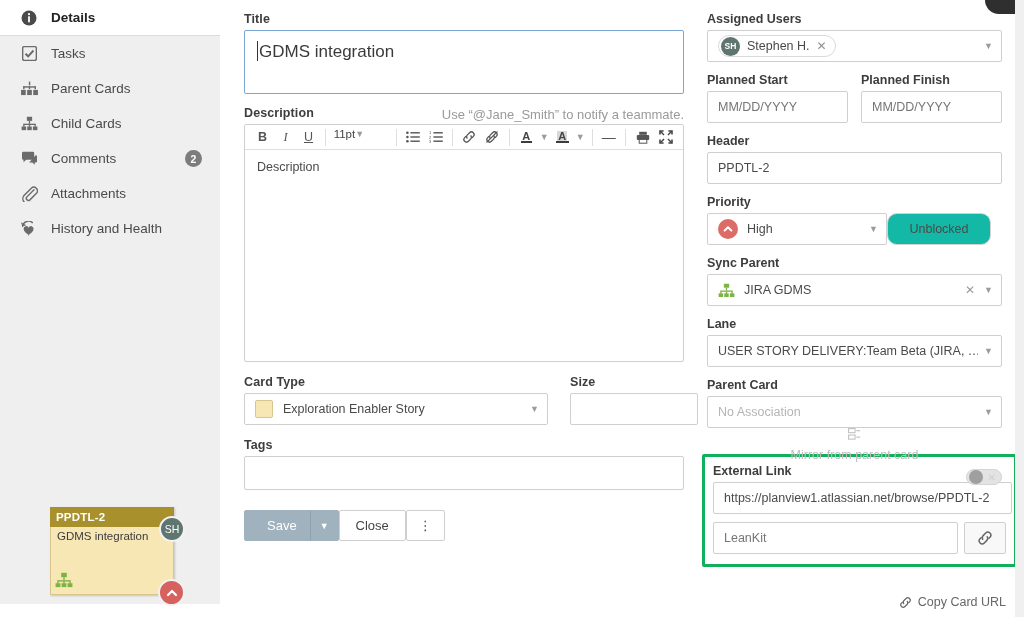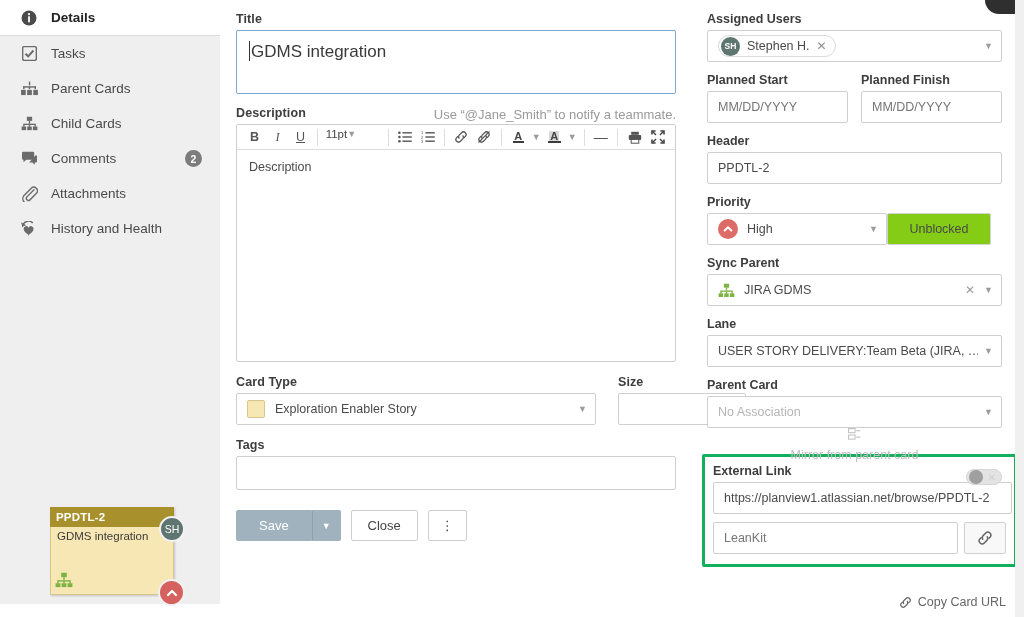--- a/index.html
+++ b/index.html
@@ -56,21 +56,21 @@
     border:2px solid #f2f2f2;
   }
   .mini-prio {
     position:absolute; right:-12px; bottom:-12px; width:27px; height:27px;
     border-radius:50%; background:#d6625f; border:2px solid #f2f2f2;
     display:flex; align-items:center; justify-content:center;
   }
   .mini-sync { position:absolute; left:4px; bottom:2px; }
 
   
-  .main-col { position:absolute; left:236px; top:0; width:440px; }
+  .main-col { position:absolute; left:244px; top:0; width:440px; }
   .fld-label {
     font-size:12.5px; font-weight:bold; color:#3d3d3d; margin-bottom:4px;
     display:block; letter-spacing:.1px;
   }
   .title-box {
     width:440px; height:64px; border:1px solid #7aa7d4; background:#fff;
     border-radius:2px; padding:10px 12px; font-size:17px; color:#3a3a3a;
     position:relative;
   }
   .caret {
@@ -110,21 +110,21 @@
   .plain-box {
     height:32px; border:1px solid #cfcfcf; background:#fff; border-radius:2px;
   }
   .tags-box { height:34px; border:1px solid #cfcfcf; background:#fff; border-radius:2px; }
   .swatch {
     width:18px; height:18px; background:#f7e7b4; border:1px solid #d9c68f;
     border-radius:2px; margin-right:10px; flex:0 0 18px;
   }
 
   
-  .btn-row { display:flex; align-items:center; gap:10px; }
+  .btn-row { display:flex; align-items:center; }
   .btn {
     height:31px; border:1px solid #cfcfcf; background:#fff; border-radius:2px;
     font-size:13px; color:#444; display:flex; align-items:center;
     justify-content:center; cursor:pointer; padding:0 16px;
   }
   .btn-save {
     background:#9fb2bd; border-color:#9fb2bd; color:#ffffff; padding:0 22px;
     border-top-right-radius:0; border-bottom-right-radius:0;
   }
   .btn-save-split {
@@ -157,22 +157,22 @@
   }
   .chip-x { color:#8e8e8e; font-size:12px; cursor:pointer; }
   .caretdn { color:#9b9b9b; font-size:9px; }
   .half { width:141px; }
   .prio-ico {
     width:20px; height:20px; border-radius:50%; background:#dd6b66;
     display:flex; align-items:center; justify-content:center;
     margin-right:9px; flex:0 0 20px;
   }
   .unblocked-btn {
-    width:104px; height:32px; border:1px solid #d2d2d2; background:#84cc16;
-    border-radius:2px; font-size:12.5px; color:#4a4a4a;
+    width:104px; height:32px; border:1px solid #d2d2d2; background:#14b8a6;
+    border-radius:10px; font-size:12.5px; color:#4a4a4a;
     display:flex; align-items:center; justify-content:center; cursor:pointer;
   }
   .mirror-row {
     display:flex; align-items:center; height:26px; color:#bdbdbd;
     font-size:12.5px; gap:7px;flex-direction:column;
   }
   .toggle {
     margin-left:auto; width:36px; height:18px; border-radius:9px;
     background:#e3e3e3; border:1px solid #d5d5d5; position:relative;
     cursor:pointer; display:flex; align-items:center;
@@ -423,21 +423,21 @@
               </svg>
           </span>
         </div>
         <div class="rte-body">Description</div>
       </div>
     </div>
 
     <div class="row2" style="margin-top:13px">
       <div>
         <span class="fld-label">Card Type</span>
-        <div class="sel" style="width:360px">
+        <div class="sel" style="width:304px">
           <span class="swatch"></span>
           <span>Exploration Enabler Story</span>
           <span class="caretdn">▼</span>
         </div>
       </div>
       <div>
         <span class="fld-label">Size</span>
         <div class="plain-box" style="width:128px"></div>
       </div>
     </div>

